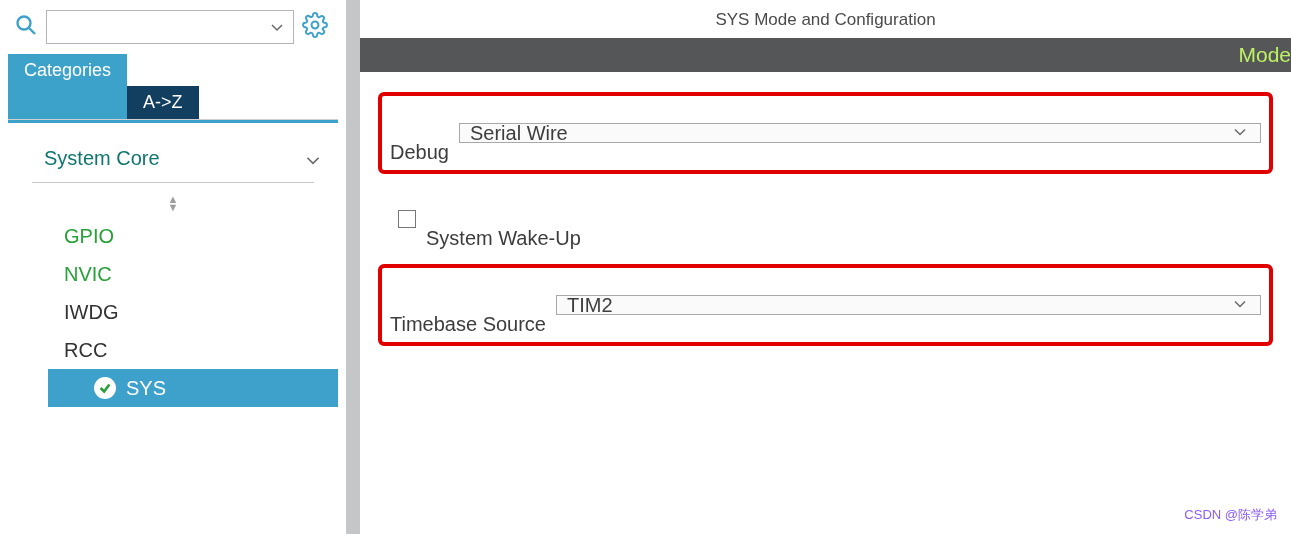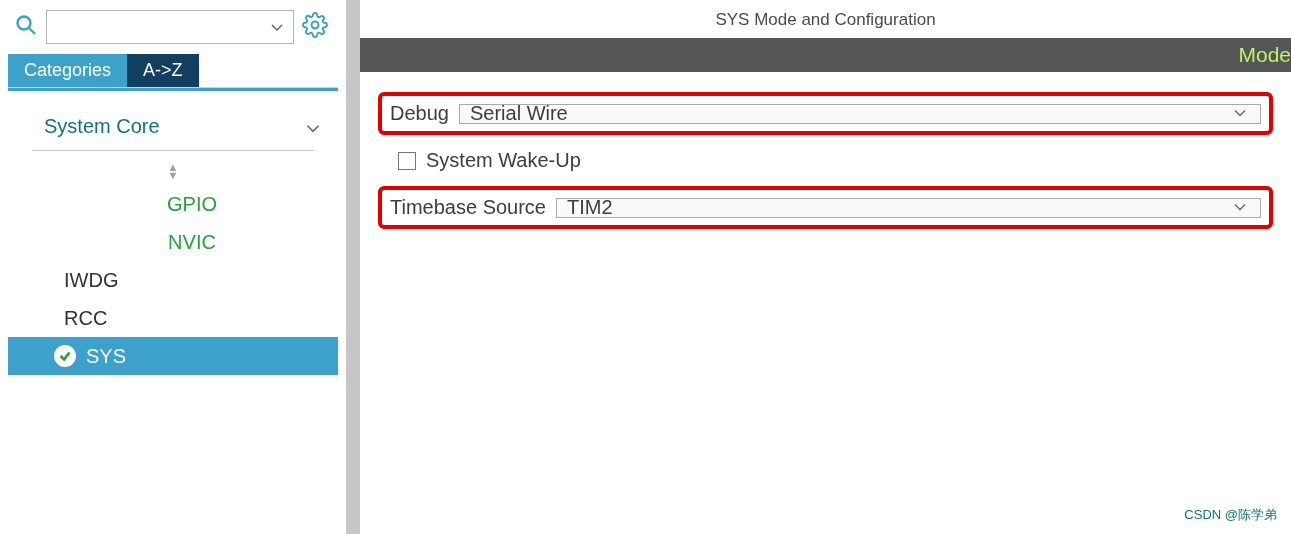--- a/index.html
+++ b/index.html
@@ -57,20 +57,21 @@
     font-size: 18px;
     cursor: pointer;
   }
   .view-tab.active {
     background: #3da2c9;
     color: #fff;
   }
   .view-tab.inactive {
     background: #123e60;
     color: #fff;
+    margin-top: 32px;
   }
   .categories-underline {
     height: 3px;
     background: #3da2c9;
     width: 100%;
     margin-bottom: 18px;
   }
   .category-header {
     display: flex;
     align-items: center;
@@ -97,25 +98,26 @@
   .periph-item {
     display: flex;
     align-items: center;
     gap: 10px;
     padding: 4px 18px 4px 56px;
     font-size: 20px;
     color: #323232;
     cursor: pointer;
     line-height: 30px;
   }
-  .periph-item.configured { color: #27a137; justify-content: center; }
+  .periph-item.configured { color: #27a137; }
   .periph-item.selected {
     background: #3ea1cb;
     color: #fff;
     padding-left: 46px;
+    margin-left: 40px;
   }
   .check-badge {
     width: 22px; height: 22px;
     border-radius: 50%;
     background: #fff;
     display: inline-flex;
     align-items: center;
     justify-content: center;
     color: #27a137;
     font-weight: bold;
@@ -155,20 +157,21 @@
   }
   .row.highlighted {
     border: 4px solid #e00000;
     border-radius: 6px;
     padding: 6px 8px;
   }
   .row-label {
     font-size: 20px;
     color: #3d3d3d;
     white-space: nowrap;
+    margin-top: 39px;
   }
   .select {
     flex: 1;
     border: 1px solid #a9a9a9;
     height: 20px;
     display: flex;
     align-items: center;
     padding: 0 10px;
     font-size: 20px;
     color: #3d3d3d;
@@ -183,21 +186,21 @@
   }
   .checkbox {
     width: 18px; height: 18px;
     border: 1px solid #777;
     display: inline-block;
     background: #fff;
   }
   .watermark {
     position: absolute;
     right: 14px; bottom: 10px;
-    color: #0f766e;
+    color: #8b5cf6;
     font-size: 13px;
   }
 </style>
 </head>
 <body>
 
 <div class="app">
 
   <div class="sidebar">
     <div class="sidebar-top">

